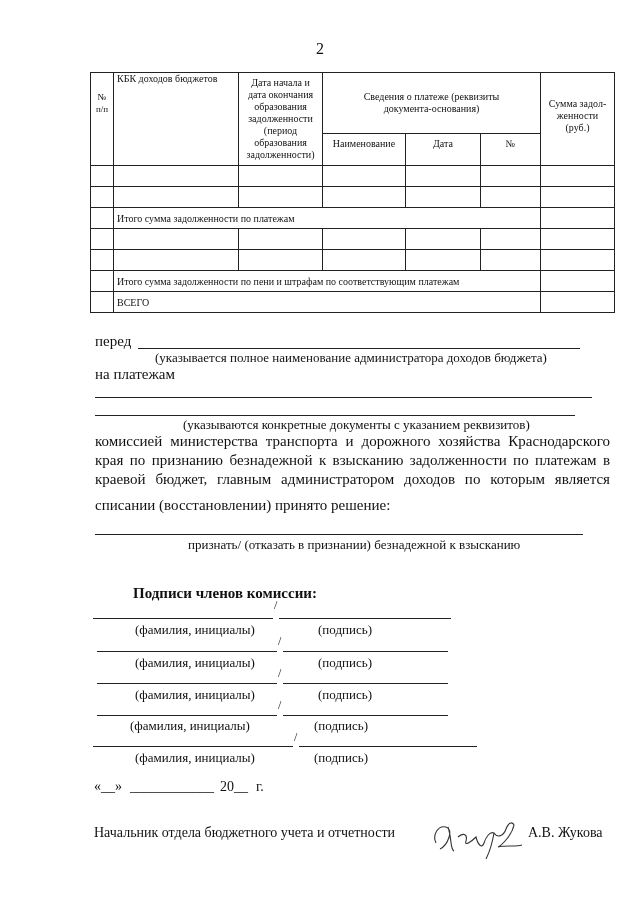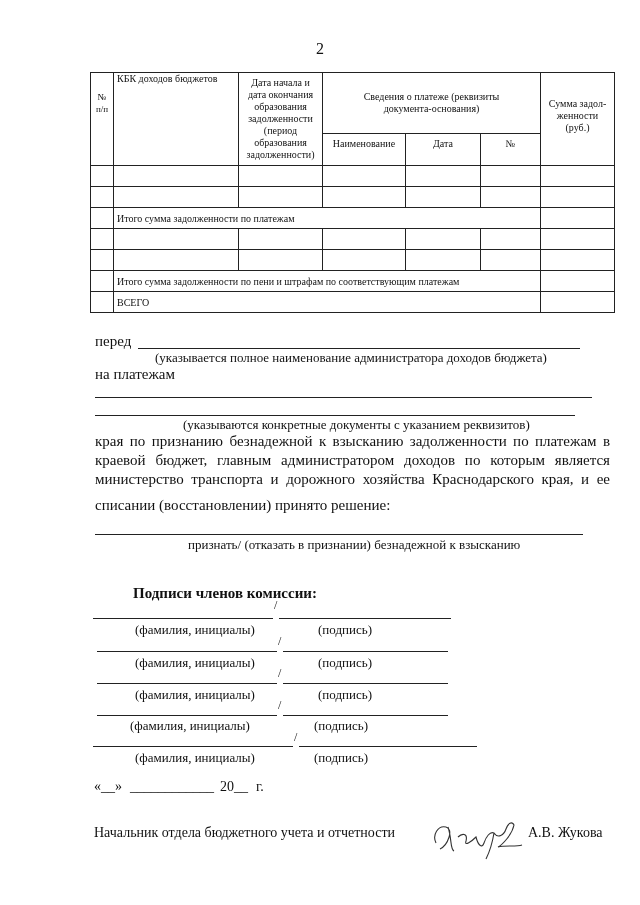--- a/index.html
+++ b/index.html
@@ -108,23 +108,23 @@
 <div class="txt" style="left:95px;top:333px;">перед</div>
 <div class="line" style="left:138px;top:336px;width:442px;height:12px;"><span></span></div>
 <div class="cap" style="left:155px;top:350px;">(указывается полное наименование администратора доходов бюджета)</div>
 
 <div class="txt" style="left:95px;top:366px;">на платежам</div>
 <div class="line" style="left:95px;top:385px;width:497px;height:12px;"><span></span></div>
 <div class="line" style="left:95px;top:403px;width:480px;height:12px;"><span></span></div>
 <div class="cap" style="left:183px;top:417px;">(указываются конкретные документы с указанием реквизитов)</div>
 
 <div class="para" style="top:432px;">
+  <span class="l">комиссией министерства транспорта и дорожного хозяйства    Краснодарского</span>
   <span class="l">края по признанию безнадежной к взысканию задолженности по платежам в</span>
   <span class="l">краевой бюджет, главным администратором доходов по которым является</span>
-  <span class="l">министерство транспорта и дорожного хозяйства Краснодарского края, и ее</span>
   <span class="last">списании (восстановлении) принято решение:</span>
 </div>
 
 <div class="line" style="left:95px;top:522px;width:488px;height:12px;"><span></span></div>
 <div class="cap" style="left:188px;top:537px;">признать/ (отказать в признании) безнадежной к взысканию</div>
 
 <div class="txt bold" style="left:133px;top:585px;">Подписи членов комиссии:</div>
 
 <div>
   <div class="line" style="left:93px;top:606px;width:180px;height:12px;"></div>

